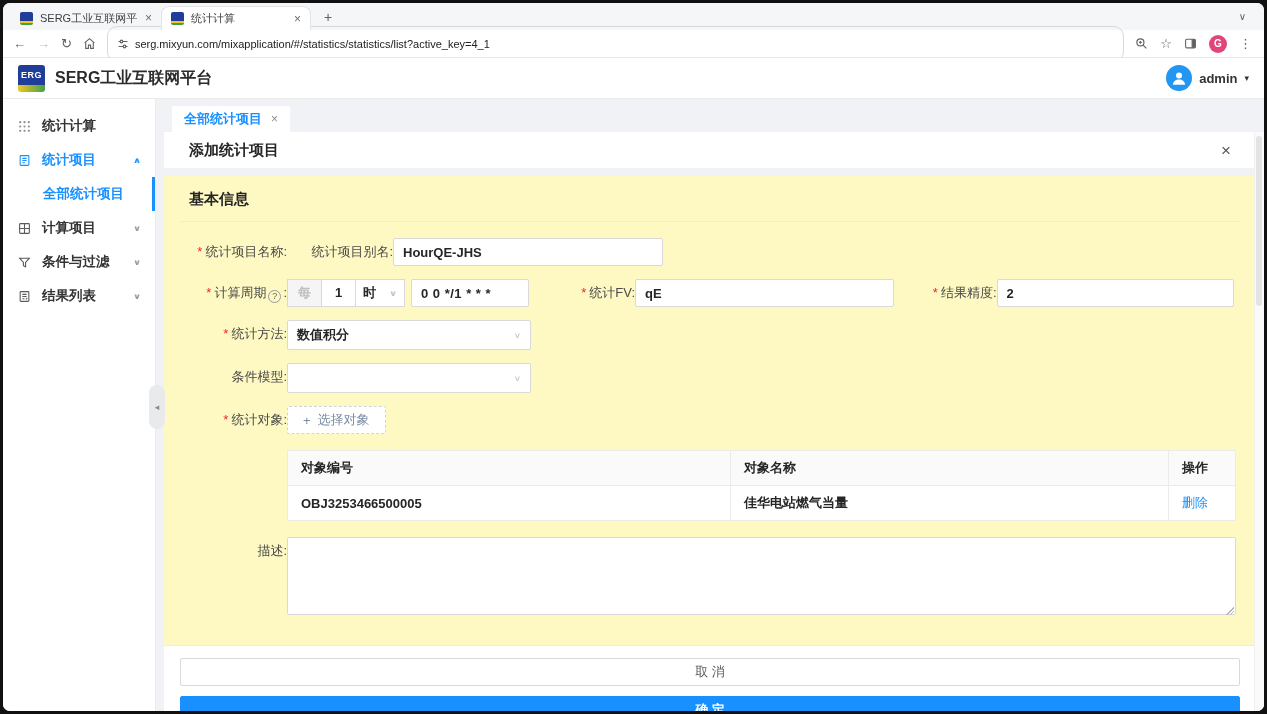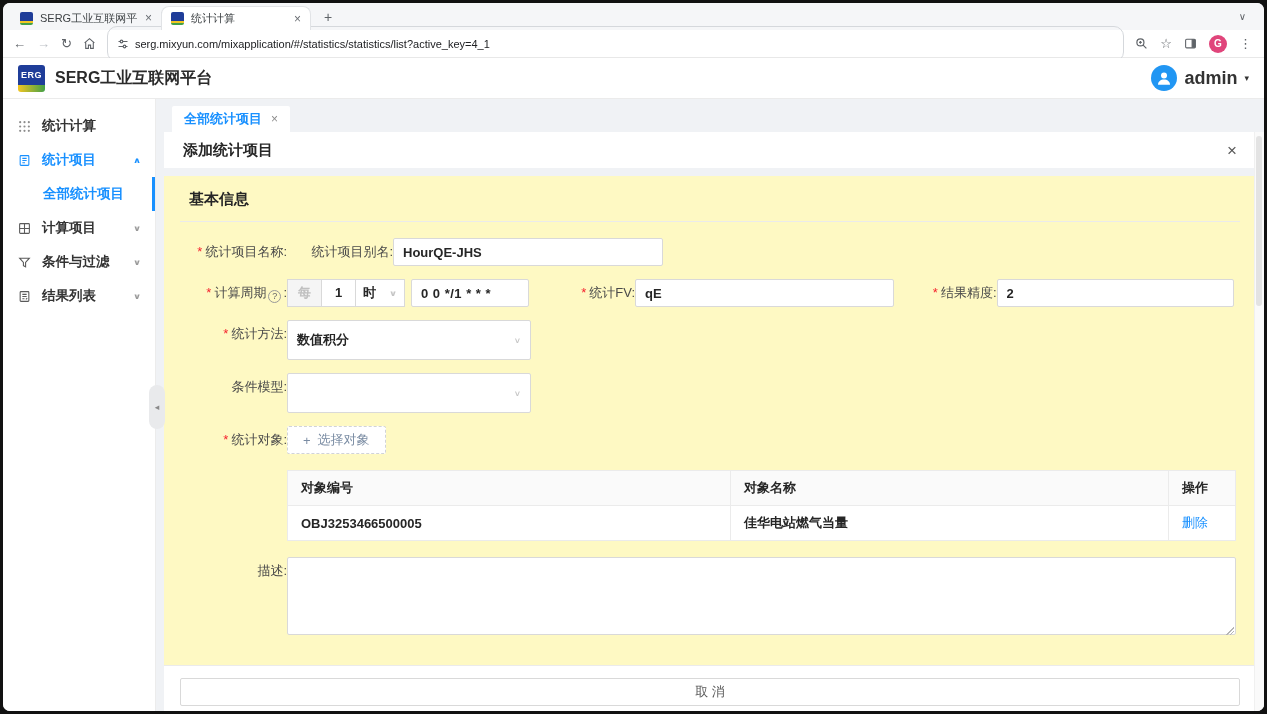--- a/index.html
+++ b/index.html
@@ -33,62 +33,62 @@
   .gavatar { width:18px; height:18px; border-radius:50%; background:#e0457b; color:#fff; font-size:10px; font-weight:bold; display:flex; align-items:center; justify-content:center; cursor:pointer; }
   .svgic { display:inline-flex; vertical-align:middle; }
   
   .appheader { height:41px; background:#fff; border-bottom:1px solid #ebebeb; display:flex; align-items:center; padding:0 15px; flex-shrink:0; }
   .logo { width:27px; height:27px; border-radius:3px; overflow:hidden; display:flex; flex-direction:column; flex-shrink:0; }
   .logo-top { flex:1; background:#1f3d99; color:#fff; font-size:9px; font-weight:bold; letter-spacing:.5px; display:flex; align-items:center; justify-content:center; }
   .logo-bottom { height:7px; background:linear-gradient(90deg,#f2c522,#43a047); }
   .apptitle { font-size:16px; font-weight:bold; color:#2b2b2b; margin-left:10px; }
   .userbox { margin-left:auto; display:flex; align-items:center; gap:7px; cursor:pointer; }
   .uavatar { width:26px; height:26px; border-radius:50%; background:#2196f3; overflow:hidden; display:flex; align-items:center; justify-content:center; }
-  .uname { font-size:18px; font-weight:bold; color:#333;text-align:right; }
+  .uname { font-size:13px; font-weight:bold; color:#333;text-align:right; }
   .ucaret { font-size:9px; color:#333; }
   
   .contentrow { flex:1; display:flex; min-height:0; position:relative; }
   .sidebar { width:153px; background:#fff; border-right:1px solid #ececec; padding-top:10px; flex-shrink:0; }
   .srow { height:34px; display:flex; align-items:center; padding:0 14px; font-size:13.5px; font-weight:600; color:#333; cursor:pointer; }
   .srow .sic { width:15px; height:15px; margin-right:10px; display:flex; align-items:center; justify-content:center; color:#5a5a5a; }
   .srow .chev { margin-left:auto; font-size:10px; color:#9a9a9a; transform:scaleY(.8); }
   .srow.blue, .srow.blue .sic, .srow.blue .chev { color:#1890ff; }
   .srow.sub { padding-left:40px; position:relative; }
   .srow.sub.blue::after { content:""; position:absolute; right:0; top:0; bottom:0; width:3px; background:#1890ff; }
   .collapse-handle { position:absolute; left:146px; top:286px; width:16px; height:44px; background:#e9eaec; border-radius:8px; display:flex; align-items:center; justify-content:center; color:#8a8a8a; font-size:9px; z-index:6; cursor:pointer; }
   .main { flex:1; background:#f0f2f5; display:flex; flex-direction:column; min-width:0; position:relative; overflow:hidden; }
   .scrolltrack { position:absolute; right:0; top:33px; bottom:0; width:10px; background:#fafafa; border-left:1px solid #f0f0f0; }
   .scrollthumb { position:absolute; right:2px; top:4px; width:6px; height:170px; border-radius:3px; background:#e3e3e3; }
   
   .tabbar { height:33px; padding:7px 0 0 16px; flex-shrink:0; }
   .mtab { display:inline-flex; align-items:center; gap:9px; background:#fff; height:26px; padding:0 12px; font-size:13px; font-weight:600; color:#1890ff; border-radius:2px 2px 0 0; cursor:pointer; }
   .mtab .mtab-x { color:#8c8c8c; font-weight:400; font-size:12px; }
   
   .panel { margin:0 8px; flex-shrink:0; }
-  .panel-header { background:#fff; height:36px; display:flex; align-items:center; padding:0 19px; font-size:15px; font-weight:700; color:#262626; }
+  .panel-header { background:#fff; height:36px; display:flex; align-items:center; padding:0 25px; font-size:15px; font-weight:700; color:#262626; }
   .panel-close { margin-left:auto; color:#595959; font-size:17px; font-weight:400; cursor:pointer; line-height:1; }
   .panel-body { background:#fef9c3; margin-top:8px; padding-bottom:0; }
   .section-h { margin:0 16px; padding:14px 9px 12px; font-size:15px; font-weight:700; color:#262626; border-bottom:1px solid #ebebeb; }
   .formwrap { padding:16px 22px 0 16px; }
   .frow { display:flex; align-items:flex-start; margin-bottom:13px; }
   .flabel { width:107px; text-align:right; font-size:13px; color:#4a4a4a; line-height:28px; white-space:nowrap; flex-shrink:0; }
   .flabel.w2 { width:106px; }
   .flabel.w3 { width:103px; }
   .req { color:#f5222d; margin-right:3px; }
   .qmark { display:inline-flex; width:13px; height:13px; border:1px solid #999; border-radius:50%; font-size:9px; color:#666; align-items:center; justify-content:center; margin:0 2px; vertical-align:-2px; line-height:1; }
   .tinput { height:28px; border:1px solid #d9d9d9; border-radius:2px; padding:0 9px; font-size:13px; font-weight:600; color:#262626; background:#fff; font-family:inherit; outline:none; }
   .w244 { width:244px; } .w245 { width:270px; } .w248 { width:248px; }
   .pgroup { display:flex; }
   .pbox { width:35px; height:28px; border:1px solid #d9d9d9; text-align:center; line-height:26px; font-size:13px; font-weight:600; color:#262626; background:#fff; }
   .pbox + .pbox, .pbox + .punit { margin-left:-1px; }
   .pbox.disabled { background:#f5f5f5; color:#c0c0c0; }
   .punit { width:50px; height:28px; border:1px solid #d9d9d9; margin-left:-1px; display:flex; align-items:center; justify-content:space-between; padding:0 7px; font-size:13px; font-weight:600; color:#262626; background:#fff; cursor:pointer; }
   .punit .schev { font-size:10px; color:#c5c5c5; transform:scaleY(.8); }
   .croninput { width:118px; margin-left:6px; letter-spacing:.5px; }
-  .fselect { height:40px; border:1px solid #d9d9d9; border-radius:2px; background:#fff; display:flex; align-items:center; justify-content:space-between; padding:0 9px; font-size:13px; font-weight:600; color:#262626; cursor:pointer; }
+  .fselect { height:30px; border:1px solid #d9d9d9; border-radius:2px; background:#fff; display:flex; align-items:center; justify-content:space-between; padding:0 9px; font-size:13px; font-weight:600; color:#262626; cursor:pointer; }
   .fselect .schev { font-size:10px; color:#c5c5c5; transform:scaleY(.8); font-weight:400; }
   .dash-btn { border:1px dashed #d0d3d8; border-radius:2px; height:28px; padding:0 15px; background:#fff; color:#7a8ca3; font-size:13px; display:inline-flex; align-items:center; gap:7px; cursor:pointer; font-family:inherit; }
   .otable { margin:16px 0 0 107px; width:949px; border:1px solid #ebebeb; border-collapse:collapse; font-size:13px; }
   .otable th { background:#fafafa; text-align:left; font-weight:700; color:#262626; padding:8px 13px; border:1px solid #ebebeb; }
   .otable td { background:#fff; font-weight:600; color:#262626; padding:8px 13px; border:1px solid #ebebeb; }
   .otable .c1 { width:443px; } .otable .c2 { width:438px;margin-left:28px; }
   .del-link { color:#1890ff; font-weight:400; cursor:pointer; }
   .descrow { margin-top:16px; }
   .desc-ta { width:949px; height:78px; border:1px solid #d9d9d9; border-radius:2px; resize:none; font-family:inherit; font-size:13px; padding:6px 9px; outline:none; position:relative; }
   .ta-wrap { position:relative; }

